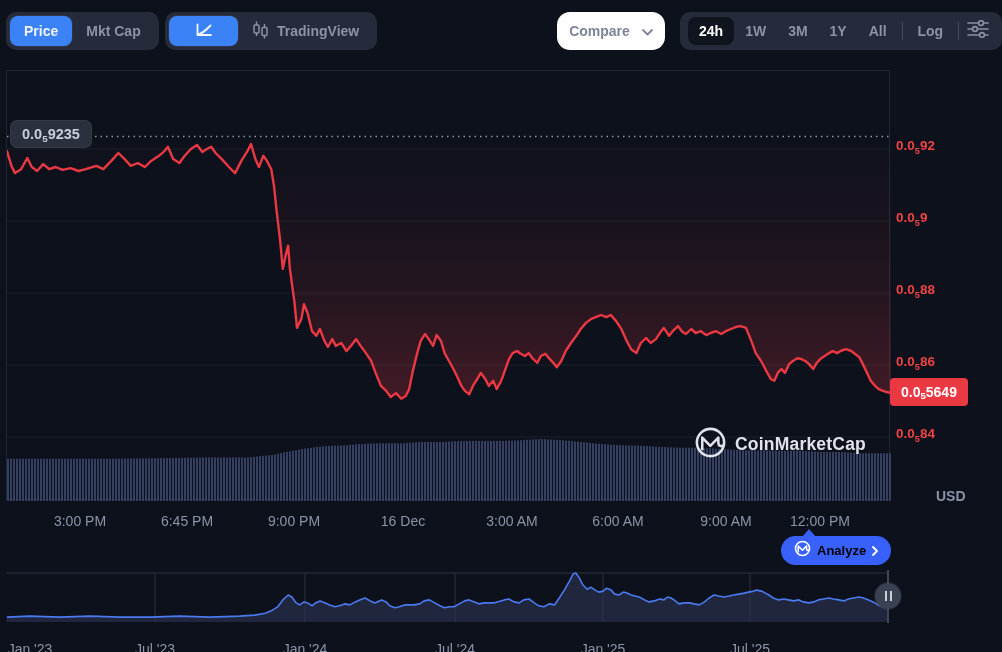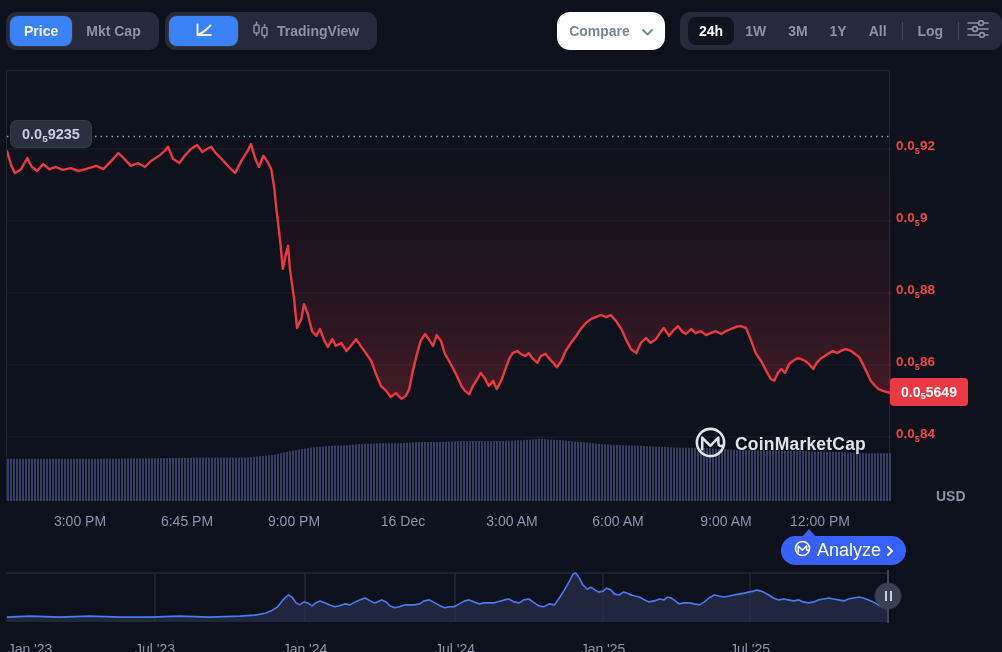--- a/index.html
+++ b/index.html
@@ -44,21 +44,21 @@
                color:#e9ebf2; opacity:0.96; z-index:3; }
   #watermark .wm-text { font-size:17.5px; font-weight:700; letter-spacing:0.2px; }
 
   
   #analyze-wrap { position:absolute; left:781px; top:529px; z-index:5; }
   #analyze-arrow { position:absolute; left:21px; top:0; width:0; height:0;
                    border-left:7px solid transparent; border-right:7px solid transparent;
                    border-bottom:8px solid #3861fb; }
   #analyze-btn { position:absolute; left:0; top:7px; height:29px; padding:0 13px; border-radius:15px;
                  background:#3861fb; display:flex; align-items:center; gap:6px; cursor:pointer; }
-  #analyze-btn .an-text { color:#ffffff; font-size:18px; font-weight:400; }
+  #analyze-btn .an-text { color:#000000; font-size:13px; font-weight:700; }
 
   
   #nav { position:absolute; left:6px; top:572px; width:882px; height:50px; }
   .nav-label { position:absolute; top:641px; transform:translateX(-50%); font-size:14px; color:#8b94a8; white-space:nowrap; }
   #nav-handle-line { position:absolute; left:887px; top:570px; width:2px; height:53px; background:#3f4757; z-index:5; }
   #nav-handle { position:absolute; left:875px; top:583px; width:26px; height:26px; border-radius:50%;
                 background:#3a4150; display:flex; align-items:center; justify-content:center; gap:3px;
                 z-index:6; cursor:ew-resize; box-shadow:0 0 0 1px rgba(255,255,255,0.06); }
   #nav-handle i { display:block; width:2px; height:10px; background:#c8cdda; }
 </style>

